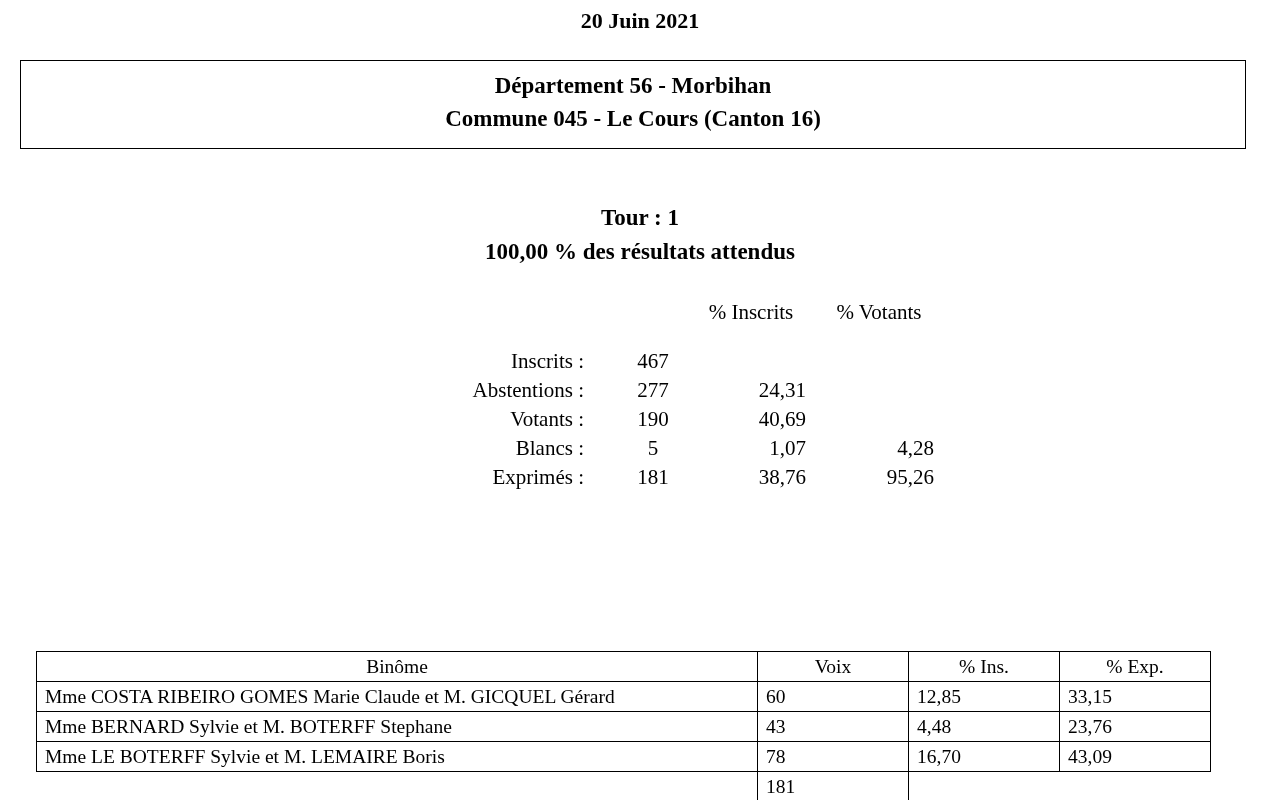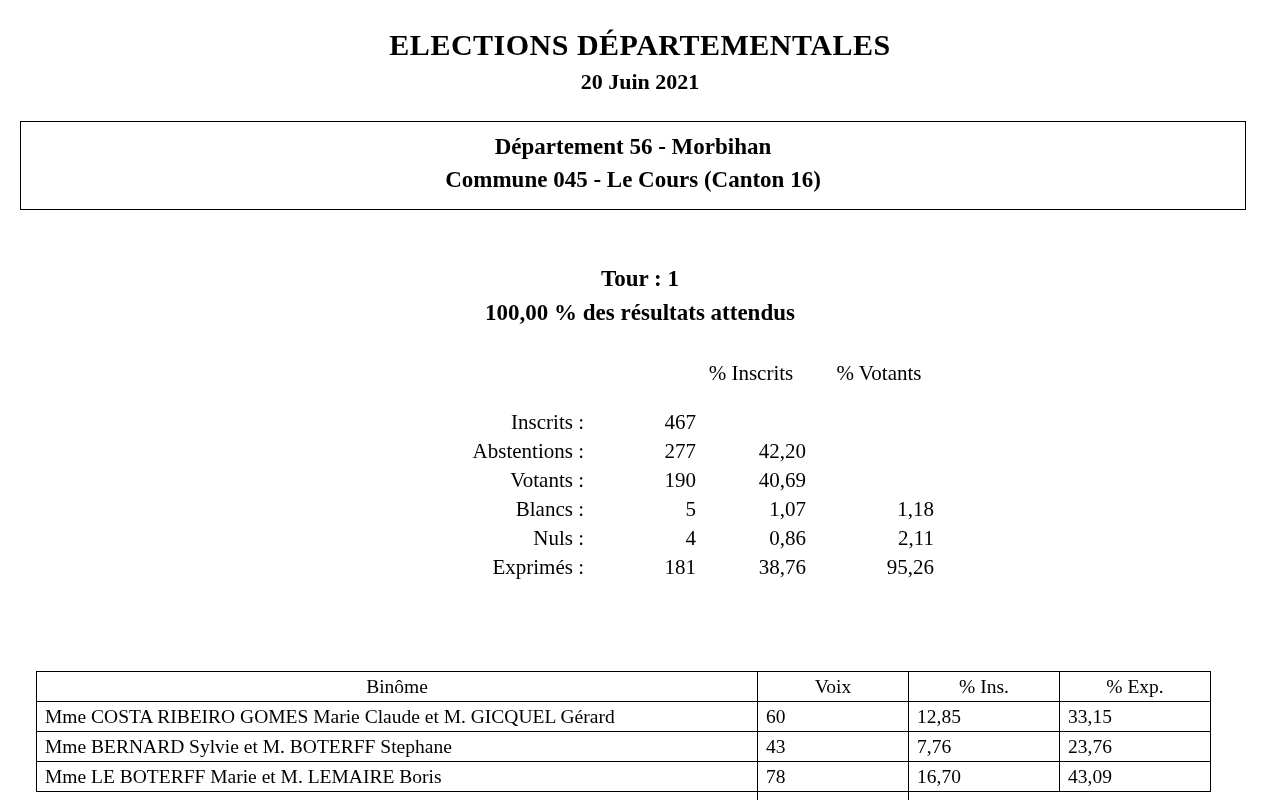--- a/index.html
+++ b/index.html
@@ -81,21 +81,21 @@
   table.stats td {
     padding: 2px 0;
     white-space: nowrap;
   }
   .c-label {
     text-align: right;
     padding-right: 26px !important;
     width: 250px;
   }
   .c-num {
-    text-align: right;
+    text-align: center;
     width: 86px;
     margin-top: 36px;
   }
   .c-ins {
     text-align: right;
     width: 110px;
     padding-right: 18px !important;
   }
   .c-vot {
     text-align: right;
@@ -135,21 +135,20 @@
   .cell-num { text-align: left; padding-right: 14px !important; }
   .no-border {
     border: none !important;
   }
 </style>
 </head>
 <body>
 
 <div class="page">
 
-  <div class="doc-title">ELECTIONS DÉPARTEMENTALES</div>
   <div class="doc-date">20 Juin 2021</div>
 
   <div class="location-box">
     <div class="location-line">Département 56 - Morbihan</div>
     <div class="location-line">Commune 045 - Le Cours (Canton 16)</div>
   </div>
 
   <div class="tour-block">
     <div class="tour-line">Tour : 1</div>
     <div class="tour-line">100,00  % des résultats attendus</div>
@@ -168,40 +167,34 @@
       <tbody>
         <tr>
           <td class="c-label">Inscrits :</td>
           <td class="c-num">467</td>
           <td class="c-ins"></td>
           <td class="c-vot"></td>
         </tr>
         <tr>
           <td class="c-label">Abstentions :</td>
           <td class="c-num">277</td>
-          <td class="c-ins">42,20</td>
+          <td class="c-ins">24,31</td>
           <td class="c-vot"></td>
         </tr>
         <tr>
           <td class="c-label">Votants :</td>
           <td class="c-num">190</td>
           <td class="c-ins">40,69</td>
           <td class="c-vot"></td>
         </tr>
         <tr>
           <td class="c-label">Blancs :</td>
           <td class="c-num">5</td>
           <td class="c-ins">1,07</td>
-          <td class="c-vot">1,18</td>
-        </tr>
-        <tr>
-          <td class="c-label">Nuls :</td>
-          <td class="c-num">4</td>
-          <td class="c-ins">0,86</td>
-          <td class="c-vot">2,11</td>
+          <td class="c-vot">4,28</td>
         </tr>
         <tr>
           <td class="c-label">Exprimés :</td>
           <td class="c-num">181</td>
           <td class="c-ins">38,76</td>
           <td class="c-vot">95,26</td>
         </tr>
       </tbody>
     </table>
   </div>
@@ -219,25 +212,25 @@
       <tbody>
         <tr>
           <td class="cell-name">Mme COSTA RIBEIRO GOMES Marie Claude et M. GICQUEL Gérard</td>
           <td class="cell-num">60</td>
           <td class="cell-num">12,85</td>
           <td class="cell-num">33,15</td>
         </tr>
         <tr>
           <td class="cell-name">Mme BERNARD Sylvie et M. BOTERFF Stephane</td>
           <td class="cell-num">43</td>
-          <td class="cell-num">7,76</td>
+          <td class="cell-num">4,48</td>
           <td class="cell-num">23,76</td>
         </tr>
         <tr>
-          <td class="cell-name">Mme LE BOTERFF Marie et M. LEMAIRE Boris</td>
+          <td class="cell-name">Mme LE BOTERFF Sylvie et M. LEMAIRE Boris</td>
           <td class="cell-num">78</td>
           <td class="cell-num">16,70</td>
           <td class="cell-num">43,09</td>
         </tr>
         <tr>
           <td class="no-border"></td>
           <td class="cell-num">181</td>
           <td class="no-border"></td>
           <td class="no-border"></td>
         </tr>

